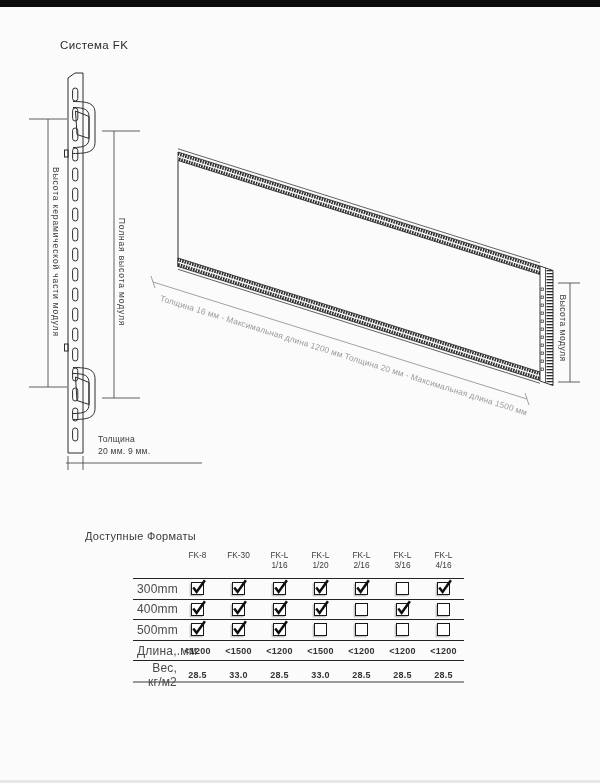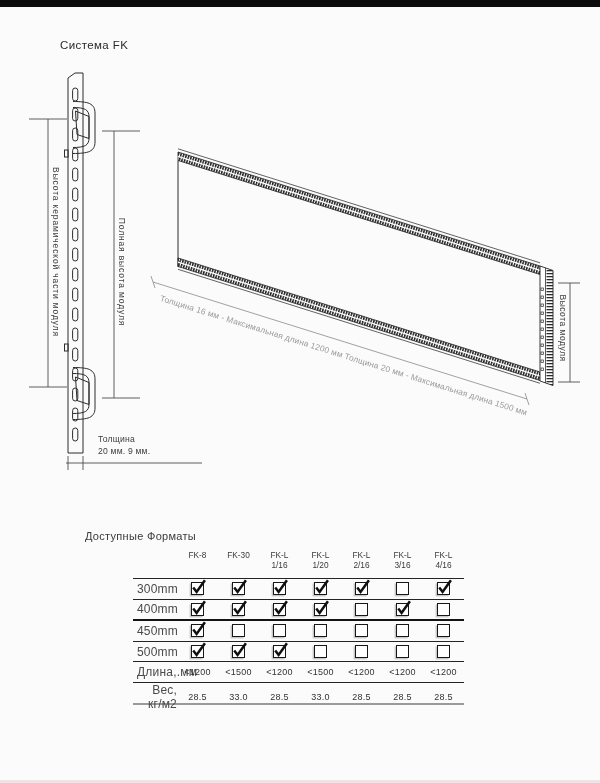--- a/index.html
+++ b/index.html
@@ -23,21 +23,21 @@
   .ftable{position:absolute;left:133px;top:553px;width:331px;}
   .frow{display:grid;grid-template-columns:44px repeat(7,41px);height:19.6px;
         border-top:1.2px solid #242424;align-items:center;}
   .frow.header{height:25px;border-top:none;align-items:end;}
   .frow.thick{border-top:2.6px solid #141414;}
   .frow.last{border-bottom:2.6px solid #9a9a9a;}
   .fcell{display:flex;align-items:center;justify-content:center;height:100%;}
   .fcell.lab{justify-content:flex-start;padding-left:4px;font-size:12px;color:#4a4a4a;letter-spacing:.2px;text-align:right;}
   .fcell.hd{display:block;white-space:pre-line;text-align:center;font-size:8.3px;line-height:1.25;
             color:#3a3a3a;padding-bottom:3px;align-self:end;}
-  .fcell.val{font-size:9px;color:#333;letter-spacing:.2px;}
+  .fcell.val{font-size:9px;color:#333;letter-spacing:.2px;font-weight:bold;}
   .cbx{width:11px;height:11px;border:1.7px solid #171717;background:#fff;position:relative;
        display:inline-block;box-shadow:-1.4px 1.4px 0 #c8c8c8;}
   .cbx svg{position:absolute;left:0;top:0;width:11px;height:11px;overflow:visible;}
   .cbx svg path{stroke:#0f0f0f;stroke-width:2.5;fill:none;stroke-linecap:square;}
 </style>
 </head>
 <body>
 
 <div class="page">
   <div class="scan-top"></div>
@@ -237,48 +237,20 @@
           <span class="cbx on">
             <svg viewBox="0 0 11 11">
               <path d="M2,5.6 L4.6,9 L12.2,-1.8"></path>
             </svg>
           </span>
         </div>
         <div class="fcell">
           <span class="cbx"></span>
         </div>
       </div>
-      <div class="frow thick">
-        <div class="fcell lab">450mm</div>
-        <div class="fcell">
-          <span class="cbx on">
-            <svg viewBox="0 0 11 11">
-              <path d="M2,5.6 L4.6,9 L12.2,-1.8"></path>
-            </svg>
-          </span>
-        </div>
-        <div class="fcell">
-          <span class="cbx"></span>
-        </div>
-        <div class="fcell">
-          <span class="cbx"></span>
-        </div>
-        <div class="fcell">
-          <span class="cbx"></span>
-        </div>
-        <div class="fcell">
-          <span class="cbx"></span>
-        </div>
-        <div class="fcell">
-          <span class="cbx"></span>
-        </div>
-        <div class="fcell">
-          <span class="cbx"></span>
-        </div>
-      </div>
       <div class="frow">
         <div class="fcell lab">500mm</div>
         <div class="fcell">
           <span class="cbx on">
             <svg viewBox="0 0 11 11">
               <path d="M2,5.6 L4.6,9 L12.2,-1.8"></path>
             </svg>
           </span>
         </div>
         <div class="fcell">

